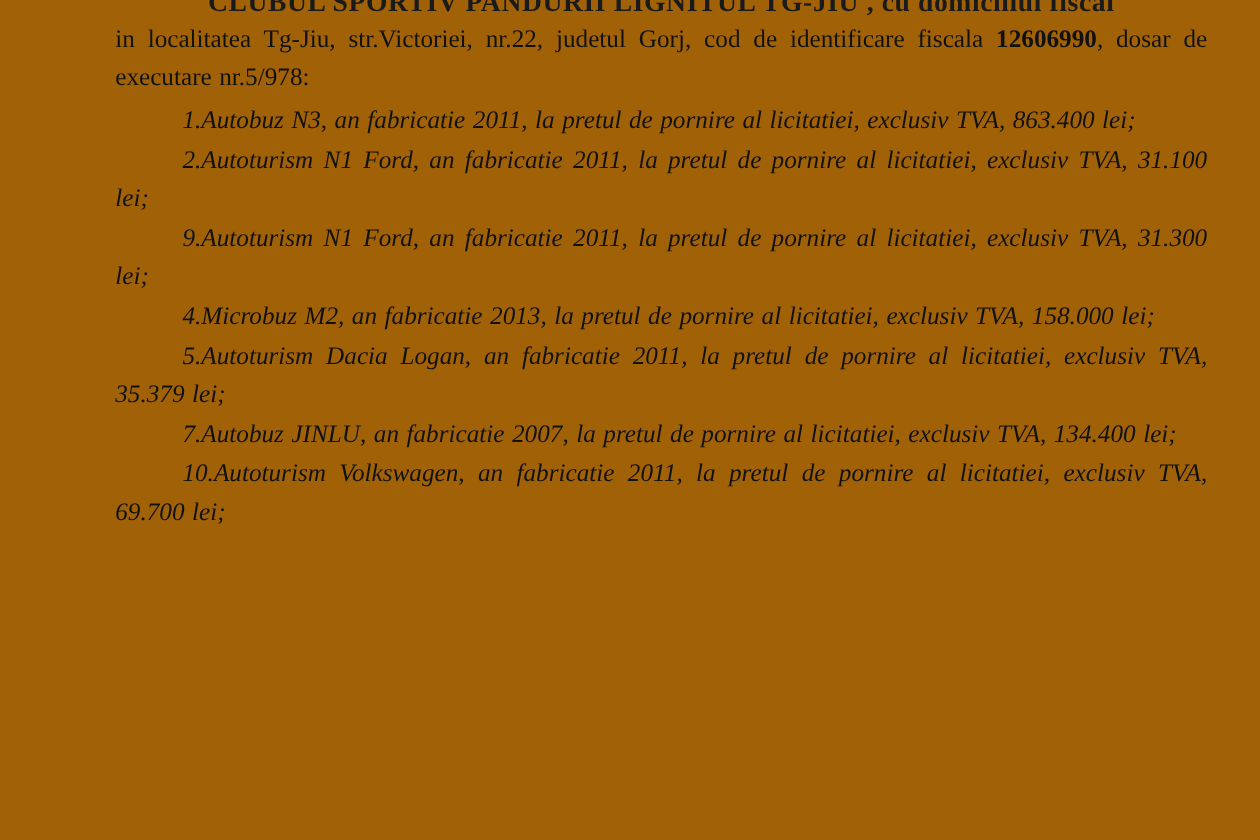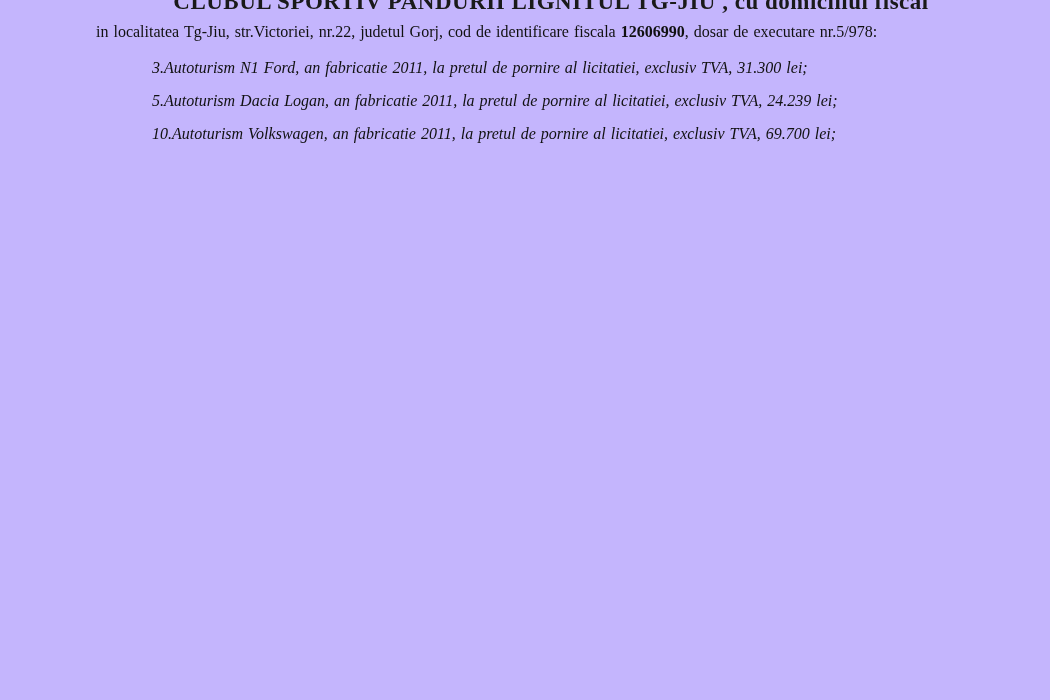--- a/index.html
+++ b/index.html
@@ -11,21 +11,21 @@
     width: 1050px;
     height: 700px;
     overflow: hidden;
     font-family: "Liberation Serif", serif;
     color: #111111;
   }
   .page {
     position: relative;
     width: 1050px;
     height: 700px;
-    background: #c4b5fd;
+    background: #a16207;
     box-sizing: border-box;
     padding: 0 44px 0 96px;
   }
   .clipped-line {
     position: relative;
     height: 14px;
     overflow: hidden;
     font-size: 23px;
     line-height: 22px;
     text-align: center;
@@ -33,21 +33,21 @@
     letter-spacing: 0.5px;
     color: #1a1a1a;
     margin: 0 0 2px 0;
   }
   .clipped-line span {
     display: block;
     position: relative;
     top: -9px;
   }
   .para {
-    font-size: 16px;
+    font-size: 21px;
     line-height: 32px;
     text-align: justify;
     text-justify: inter-word;
     margin: 0;
     word-spacing: 1px;
   }
   .para.head {
     text-indent: 0;
     margin-bottom: 4px;
   }
@@ -70,17 +70,21 @@
 <div class="page">
 
   <div class="clipped-line">
     <span>CLUBUL SPORTIV   PANDURII LIGNITUL   TG-JIU , cu domiciliul fiscal</span>
   </div>
 
   <p class="para head">
     <span class="roman">in   localitatea Tg-Jiu, str.Victoriei,  nr.22, judetul Gorj, cod de identificare fiscala </span><span class="bold">12606990</span><span class="roman">, dosar de executare nr.5/978:</span>
   </p>
 
-  <p class="para item">3.Autoturism  N1 Ford,  an fabricatie 2011, la pretul de pornire al licitatiei, exclusiv TVA, 31.300  lei;</p>
-  <p class="para item">5.Autoturism   Dacia Logan,   an fabricatie 2011, la pretul de pornire al licitatiei, exclusiv TVA, 24.239  lei;</p>
+  <p class="para item">1.Autobuz N3,   an fabricatie 2011, la pretul de pornire al licitatiei, exclusiv TVA, 863.400  lei;</p>
+  <p class="para item">2.Autoturism  N1 Ford,  an fabricatie 2011, la pretul de pornire al licitatiei, exclusiv TVA, 31.100  lei;</p>
+  <p class="para item">9.Autoturism  N1 Ford,  an fabricatie 2011, la pretul de pornire al licitatiei, exclusiv TVA, 31.300  lei;</p>
+  <p class="para item">4.Microbuz M2,  an fabricatie 2013, la pretul de pornire al licitatiei, exclusiv TVA, 158.000  lei;</p>
+  <p class="para item">5.Autoturism   Dacia Logan,   an fabricatie 2011, la pretul de pornire al licitatiei, exclusiv TVA, 35.379  lei;</p>
+  <p class="para item">7.Autobuz  JINLU,    an fabricatie 2007, la pretul de pornire al licitatiei, exclusiv TVA, 134.400  lei;</p>
   <p class="para item">10.Autoturism  Volkswagen,   an fabricatie 2011, la pretul de pornire al licitatiei, exclusiv TVA, 69.700  lei;</p>
 
 </div>
 
 </body></html>

